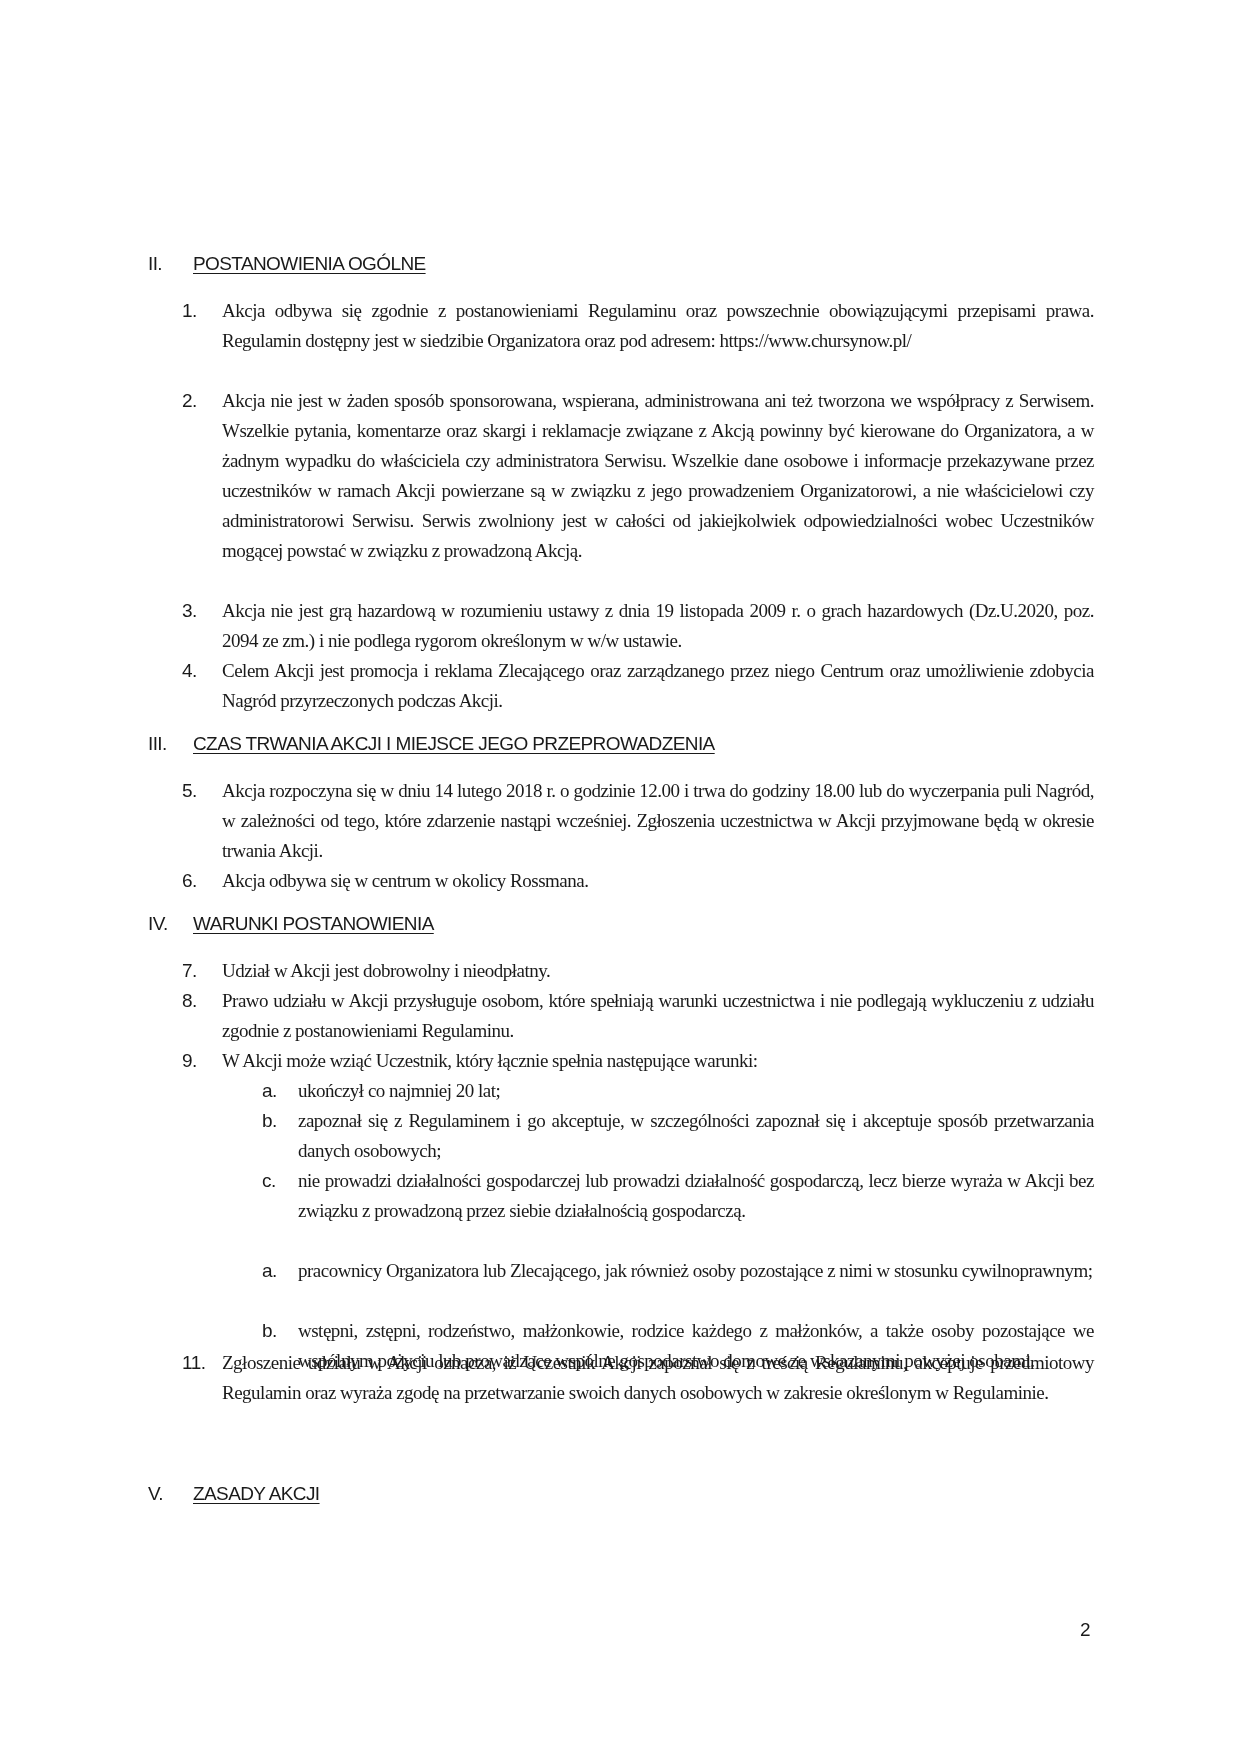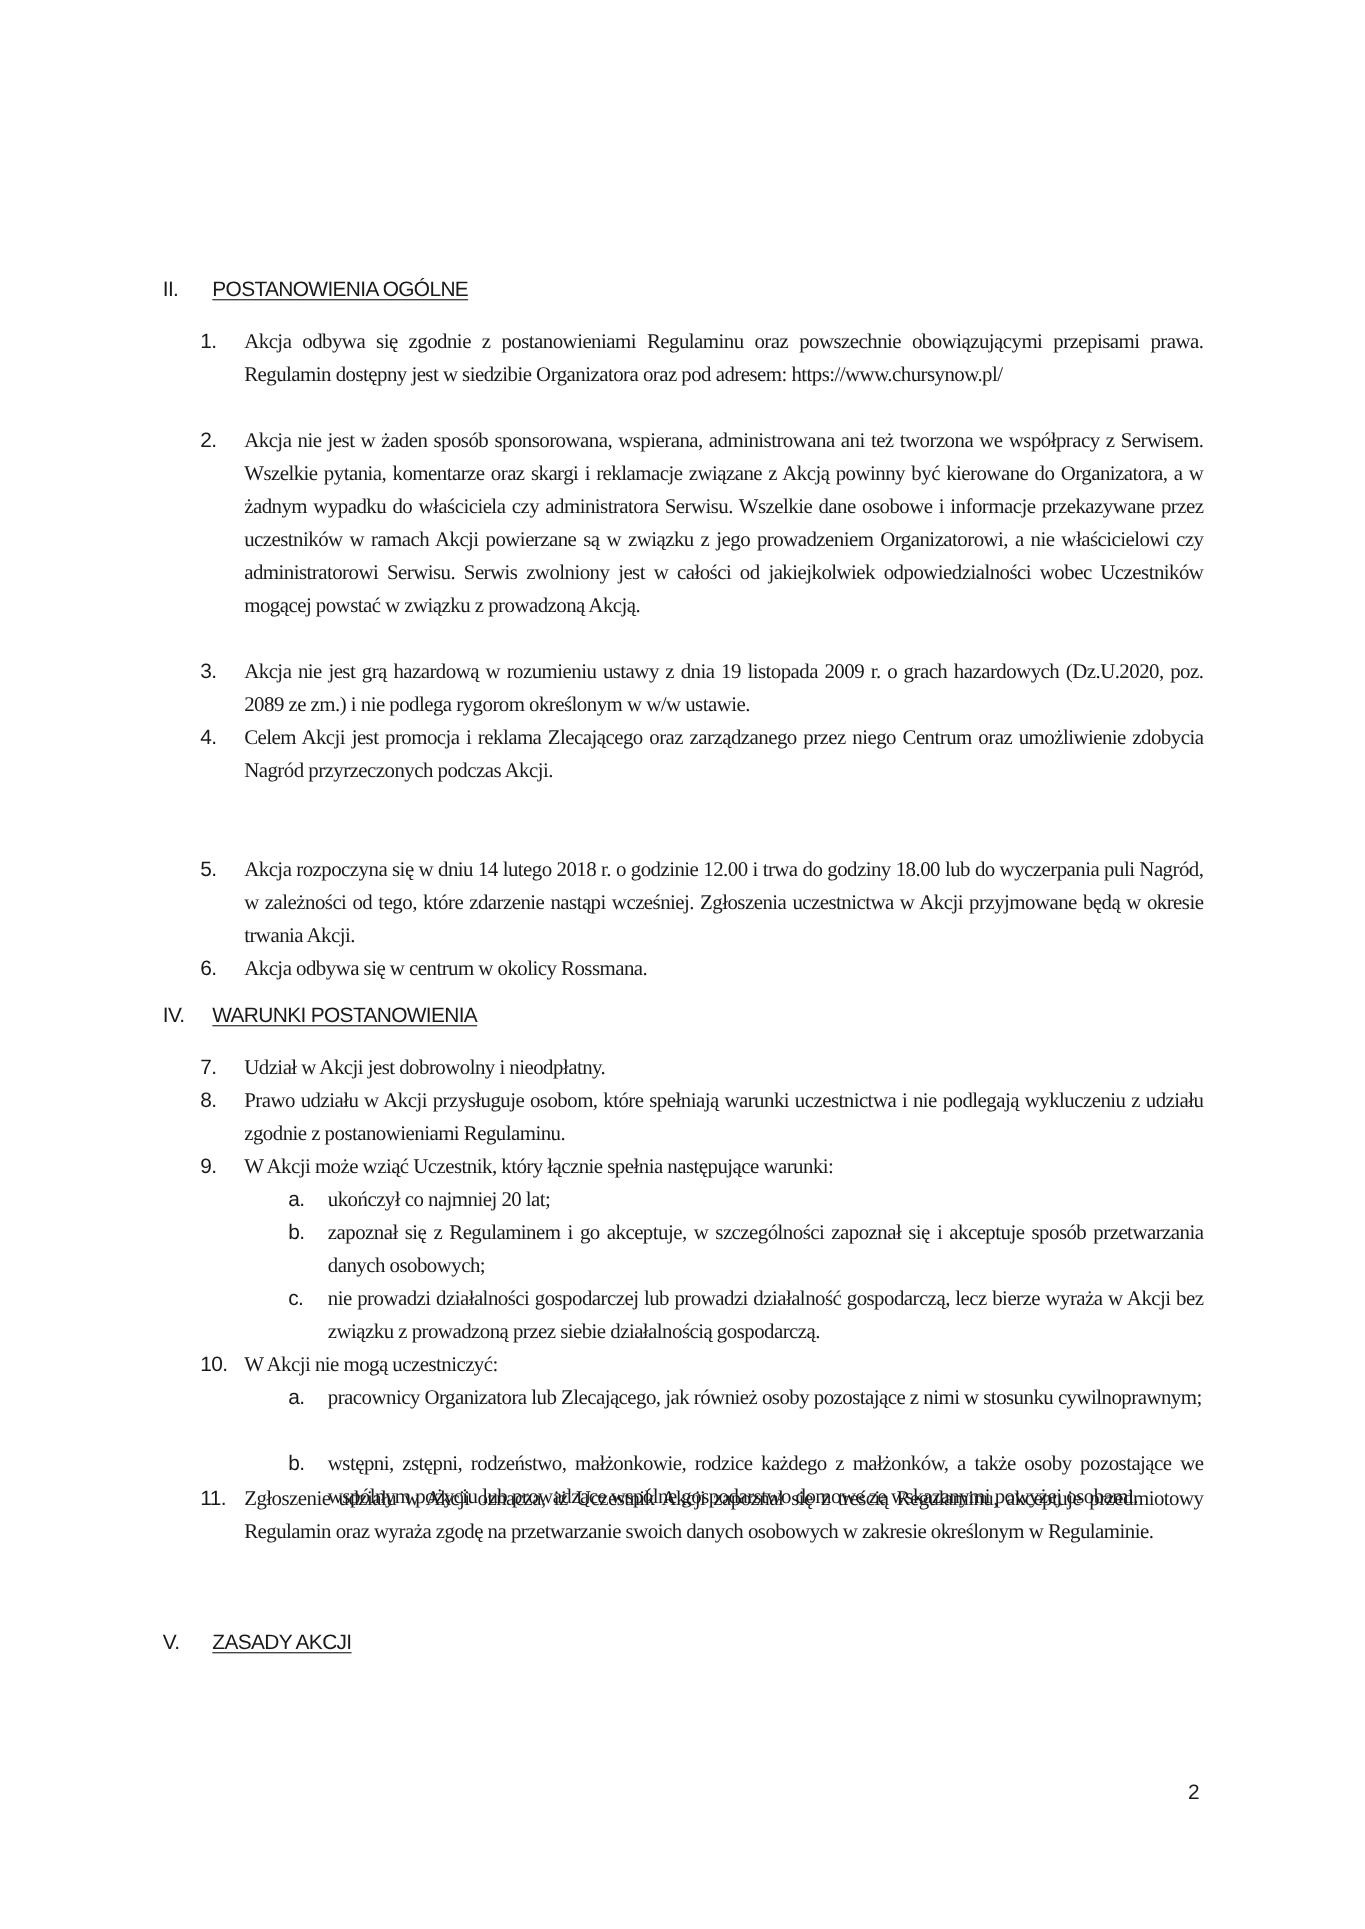--- a/index.html
+++ b/index.html
@@ -45,28 +45,31 @@
     <span class="t last">Akcja odbywa się zgodnie z postanowieniami Regulaminu oraz powszechnie obowiązującymi przepisami prawa. Regulamin dostępny jest w siedzibie Organizatora oraz pod adresem: https://www.chursynow.pl/</span>
   </div>
 
   <div class="item" style="top:375px">
     <span class="n">2.</span>
     <span class="t last">Akcja nie jest w żaden sposób sponsorowana, wspierana, administrowana ani też tworzona we współpracy z Serwisem. Wszelkie pytania, komentarze oraz skargi i reklamacje związane z Akcją powinny być kierowane do Organizatora, a w żadnym wypadku do właściciela czy administratora Serwisu. Wszelkie dane osobowe i informacje przekazywane przez uczestników w ramach Akcji powierzane są w związku z jego prowadzeniem Organizatorowi, a nie właścicielowi czy administratorowi Serwisu. Serwis zwolniony jest w całości od jakiejkolwiek odpowiedzialności wobec Uczestników mogącej powstać w związku z prowadzoną Akcją.</span>
   </div>
 
   <div class="item" style="top:585px">
     <span class="n">3.</span>
-    <span class="t last">Akcja nie jest grą hazardową w rozumieniu ustawy z dnia 19 listopada 2009 r. o grach hazardowych (Dz.U.2020, poz. 2089 ze zm.) i nie podlega rygorom określonym w w/w ustawie.</span>
+    <span class="t last">Akcja nie jest grą hazardową w rozumieniu ustawy z dnia 19 listopada 2009 r. o grach hazardowych (Dz.U.2020, poz. 2094 ze zm.) i nie podlega rygorom określonym w w/w ustawie.</span>
   </div>
 
   <div class="item" style="top:645px">
     <span class="n">4.</span>
     <span class="t last">Celem Akcji jest promocja i reklama Zlecającego oraz zarządzanego przez niego Centrum oraz umożliwienie zdobycia Nagród przyrzeczonych podczas Akcji.</span>
   </div>
 
+  <div class="heading" style="top:722px">
+    <span class="num">III.</span><span>CZAS TRWANIA AKCJI I MIEJSCE JEGO PRZEPROWADZENIA</span>
+  </div>
 
   <div class="item" style="top:765px">
     <span class="n">5.</span>
     <span class="t last">Akcja rozpoczyna się w dniu 14 lutego 2018 r. o godzinie 12.00 i trwa do godziny 18.00 lub do wyczerpania puli Nagród, w zależności od tego, które zdarzenie nastąpi wcześniej. Zgłoszenia uczestnictwa w Akcji przyjmowane będą w okresie trwania Akcji.</span>
   </div>
 
   <div class="item" style="top:855px">
     <span class="n">6.</span>
     <span class="t last">Akcja odbywa się w centrum w okolicy Rossmana.</span>
   </div>
@@ -98,24 +101,20 @@
   <div class="sub" style="top:1095px">
     <span class="n">b.</span>
     <span class="t last">zapoznał się z Regulaminem i go akceptuje, w szczególności zapoznał się i akceptuje sposób przetwarzania danych osobowych;</span>
   </div>
 
   <div class="sub" style="top:1155px">
     <span class="n">c.</span>
     <span class="t last">nie prowadzi działalności gospodarczej lub prowadzi działalność gospodarczą, lecz bierze wyraża w Akcji bez związku z prowadzoną przez siebie działalnością gospodarczą.</span>
   </div>
 
-  <div class="item" style="top:1215px; left:182px;">
-    <span class="n">10.</span>
-    <span class="t last">W Akcji nie mogą uczestniczyć:</span>
-  </div>
 
   <div class="sub" style="top:1245px">
     <span class="n">a.</span>
     <span class="t last">pracownicy Organizatora lub Zlecającego, jak również osoby pozostające z nimi w stosunku cywilnoprawnym;</span>
   </div>
 
   <div class="sub" style="top:1305px">
     <span class="n">b.</span>
     <span class="t last">wstępni, zstępni, rodzeństwo, małżonkowie, rodzice każdego z małżonków, a także osoby pozostające we wspólnym pożyciu lub prowadzące wspólne gospodarstwo domowe ze wskazanymi powyżej osobami.</span>
   </div>

